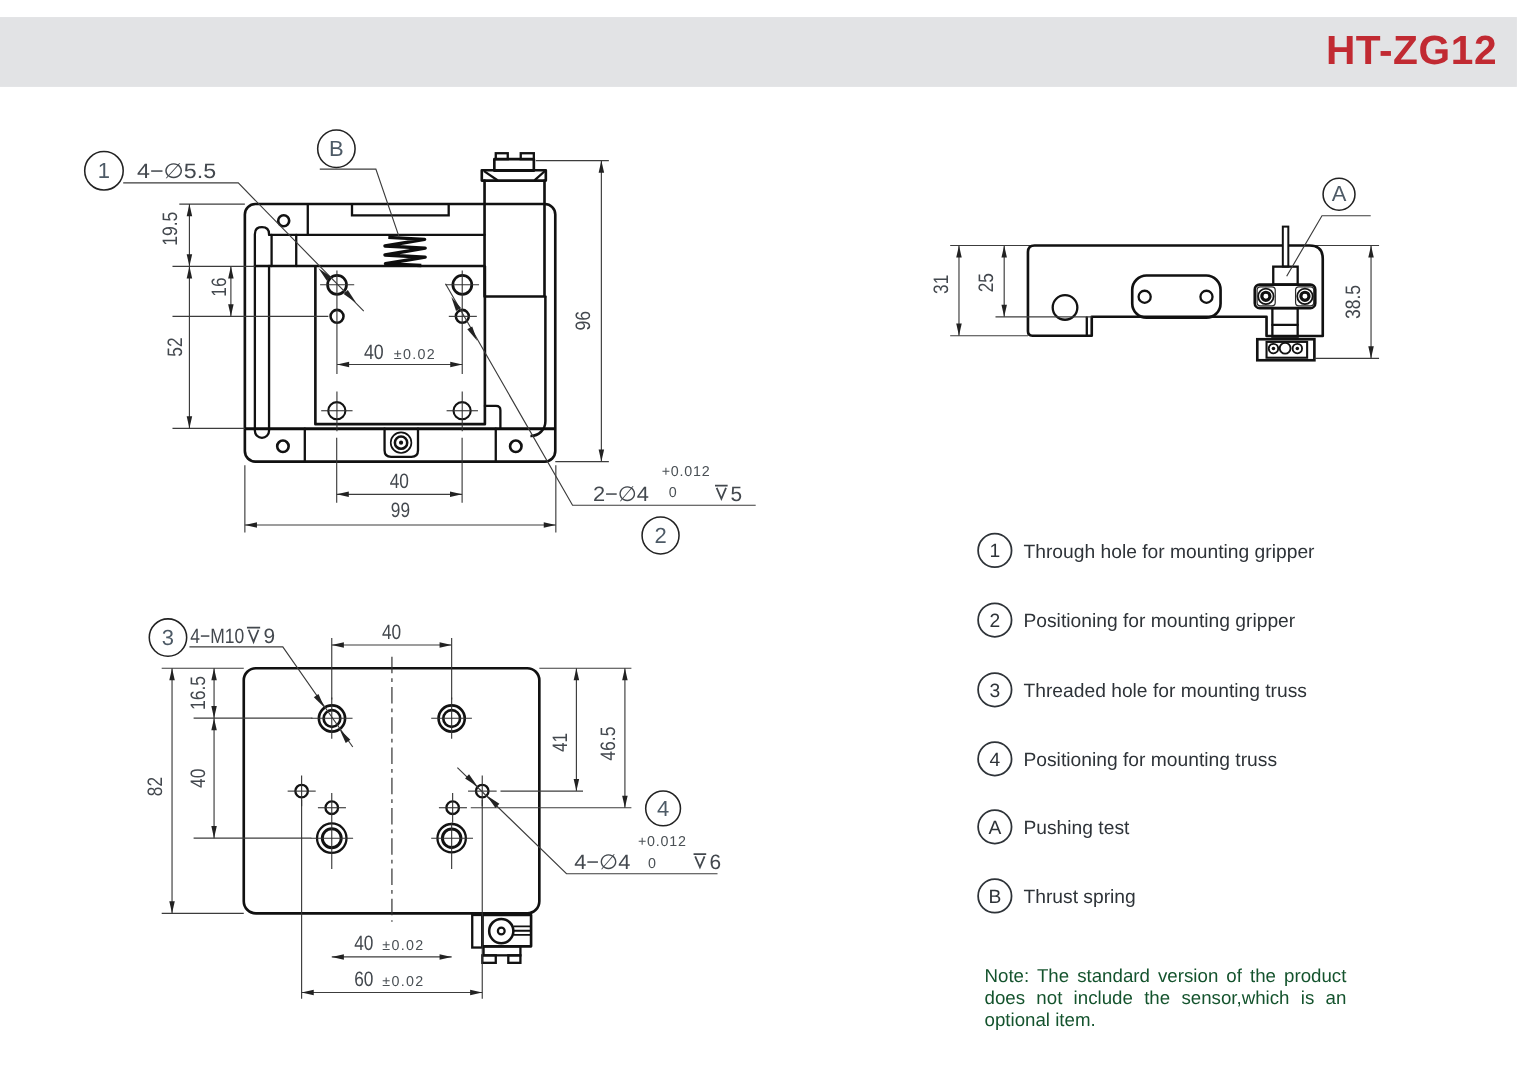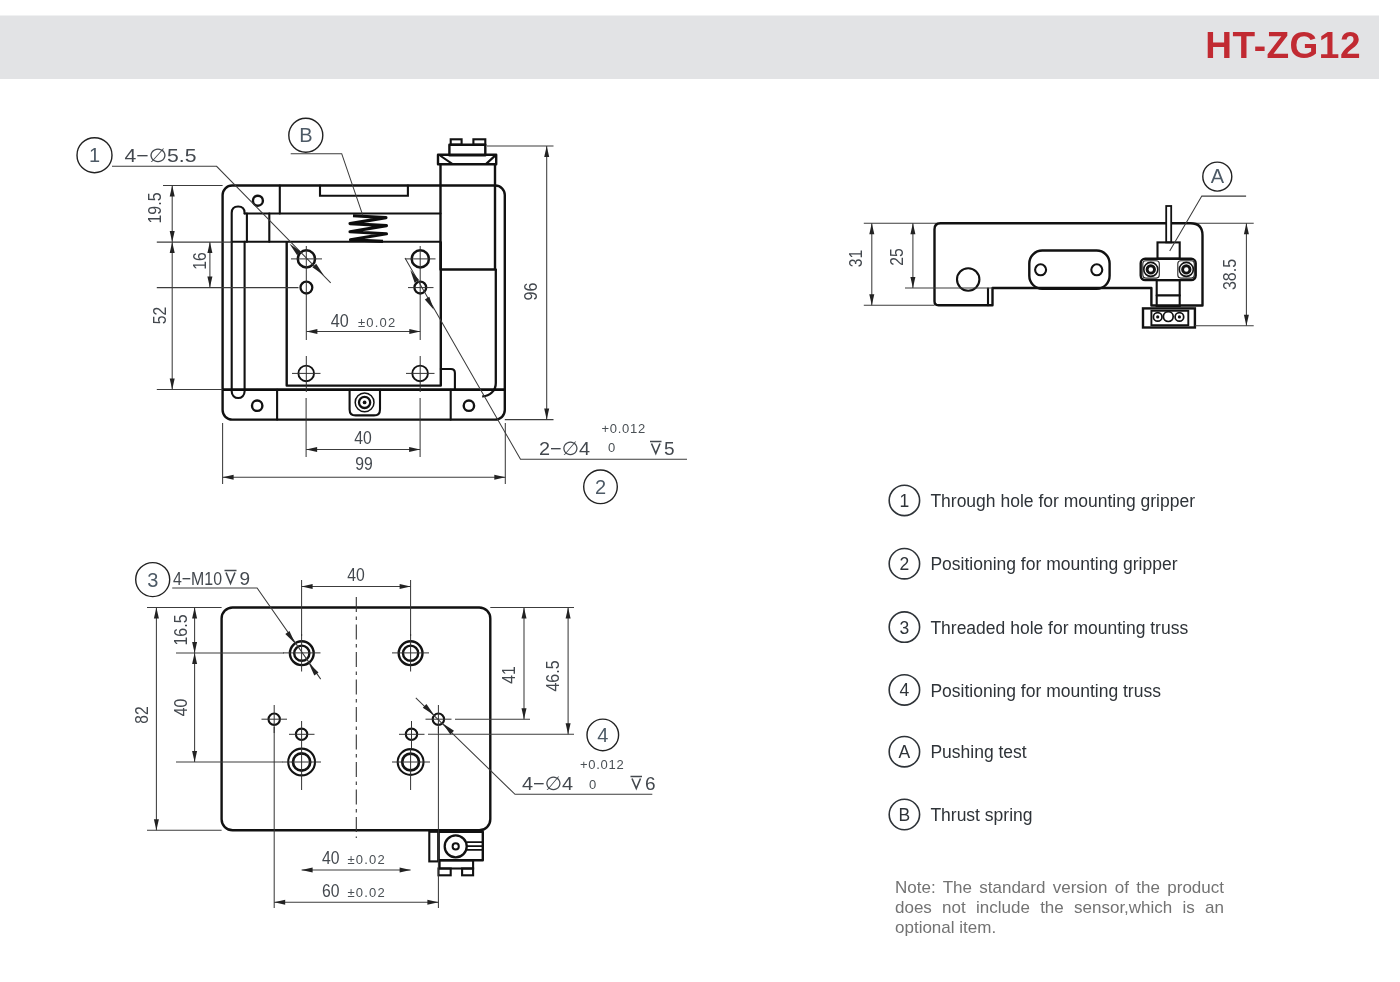--- a/index.html
+++ b/index.html
@@ -423,14 +423,14 @@
 
 <text class="leg" x="930.4" y="758.3">Pushing test</text>
 
 <circle cx="904.4" cy="814.5" r="15.2" fill="none" stroke="#2e3338" stroke-width="1.6"></circle>
 <text class="leg" x="904.4" y="820.9" text-anchor="middle" font-size="18">B</text>
 
 <text class="leg" x="930.4" y="821.1">Thrust spring</text>
 </g>
 </svg>
 
-<div style="position:absolute;left:895px;top:878px;width:329px;font-family:'Liberation Sans',sans-serif;font-size:17px;line-height:20px;color:#737373;text-align:justify;">Note: The standard version of the product does not include the sensor,which is an optional item.</div>
+<div style="position:absolute;left:895px;top:878px;width:329px;font-family:'Liberation Sans',sans-serif;font-size:17px;line-height:20px;color:#14532d;text-align:justify;">Note: The standard version of the product does not include the sensor,which is an optional item.</div>
 
 
 </body></html>

